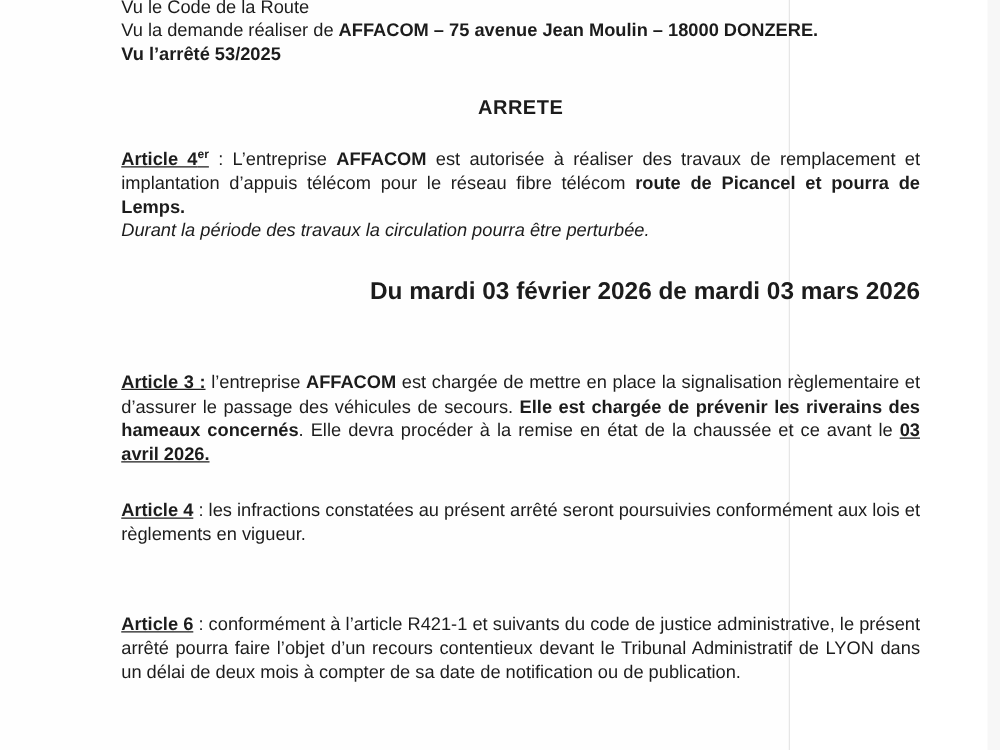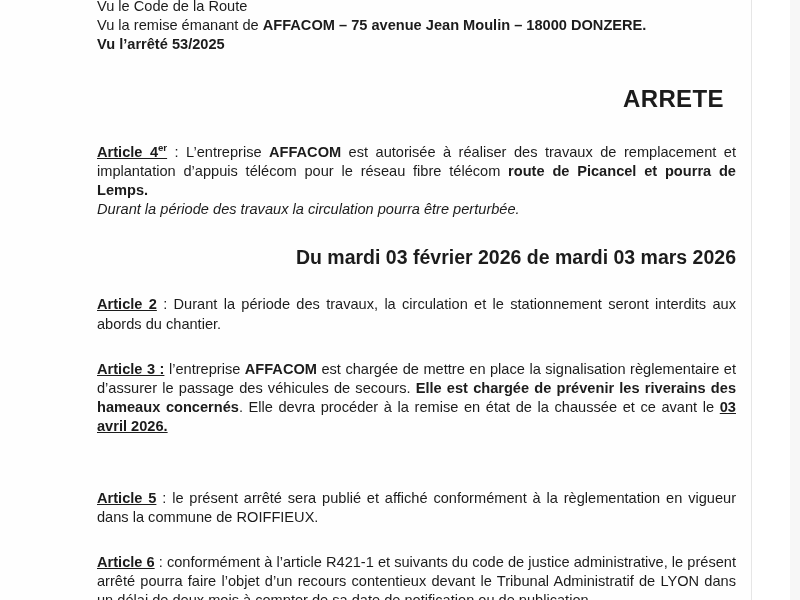--- a/index.html
+++ b/index.html
@@ -15,21 +15,21 @@
     font-family: "Liberation Sans", sans-serif;
     color: #1a1a1a;
     -webkit-font-smoothing: antialiased;
   }
 
   
   #page-sheet {
     position: absolute;
     left: 0;
     top: 0;
-    width: 752px;
+    width: 632px;
     height: 600px;
     background: #fefefe;
     border-right: 1px solid #e6e6e6;
     box-sizing: border-box;
     padding-left: 17px;
   }
   #page-gutter {
     position: absolute;
     left: 790px;
     top: 0;
@@ -73,26 +73,26 @@
     font-weight: bold;
     text-decoration: underline;
   }
   sup {
     font-size: 0.66em;
     vertical-align: super;
     line-height: 0;
   }
 
   .heading-arrete {
-    text-align: right;
+    text-align: center;
     font-weight: bold;
-    font-size: 24px;
+    font-size: 16px;
     line-height: 24px;
     letter-spacing: 0.4px;
-    margin: 12px;
+    margin: 0;
     color: #1c1c1c;
   }
   .heading-dates {
     text-align: right;
     font-weight: bold;
     font-size: 19.5px;
     line-height: 24px;
     margin: 0;
     color: #1c1c1c;
   }
@@ -103,21 +103,21 @@
 <body>
 
 <div id="page-sheet">
   <div id="doc-body">
 
     <div>
       <p class="vu-line">
         <span>Vu le Code de la Route</span>
       </p>
       <p class="vu-line">
-        <span>Vu la remise émanant de </span><span class="b">AFFACOM – 75 avenue Jean Moulin – 18000 DONZERE.</span>
+        <span>Vu la demande réaliser de </span><span class="b">AFFACOM – 75 avenue Jean Moulin – 18000 DONZERE.</span>
       </p>
       <p class="vu-line b">
         <span>Vu l’arrêté 53/2025</span>
       </p>
     </div>
 
     <div class="gap-md"></div>
 
     <h1 class="heading-arrete">
       <span>ARRETE</span>
@@ -133,38 +133,35 @@
     </p>
 
     <div class="gap-lg"></div>
 
     <h2 class="heading-dates">
       <span>Du mardi 03 février 2026 de mardi 03 mars 2026</span>
     </h2>
 
     <div class="gap-lg"></div>
 
-    <p class="para">
-      <span class="art-label">Article 2</span><span> : </span><span>Durant la période des travaux, la circulation et le stationnement seront interdits aux abords du chantier.</span>
-    </p>
 
     <div class="gap-lg"></div>
 
     <p class="para">
       <span class="art-label">Article 3 :</span><span> l’entreprise </span><span class="b">AFFACOM</span><span> est chargée de mettre en place la signalisation règlementaire et d’assurer le passage des véhicules de secours. </span><span class="b">Elle est chargée de prévenir les riverains des hameaux concernés</span><span>. Elle devra procéder à la remise en état de la chaussée et ce avant le </span><span class="b u">03 avril 2026.</span>
     </p>
 
     <div class="gap-lg"></div>
 
+    <p class="para">
+      <span class="art-label">Article 4</span><span> : </span><span>les infractions constatées au présent arrêté seront poursuivies conformément aux lois et règlements en vigueur.</span>
+    </p>
 
     <div class="gap-lg"></div>
 
-    <p class="para">
-      <span class="art-label">Article 5</span><span> : </span><span>le présent arrêté sera publié et affiché conformément à la règlementation en vigueur dans la commune de ROIFFIEUX.</span>
-    </p>
 
     <div class="gap-lg"></div>
 
     <p class="para">
       <span class="art-label">Article 6</span><span> : </span><span>conformément à l’article R421-1 et suivants du code de justice administrative, le présent arrêté pourra faire l’objet d’un recours contentieux devant le Tribunal Administratif de LYON dans un délai de deux mois à compter de sa date de notification ou de publication.</span>
     </p>
 
   </div>
 </div>
 

